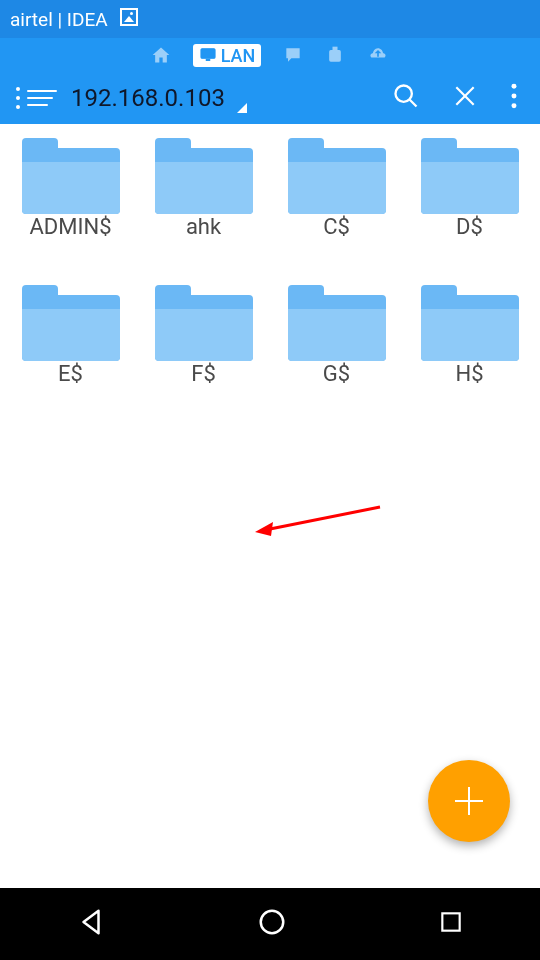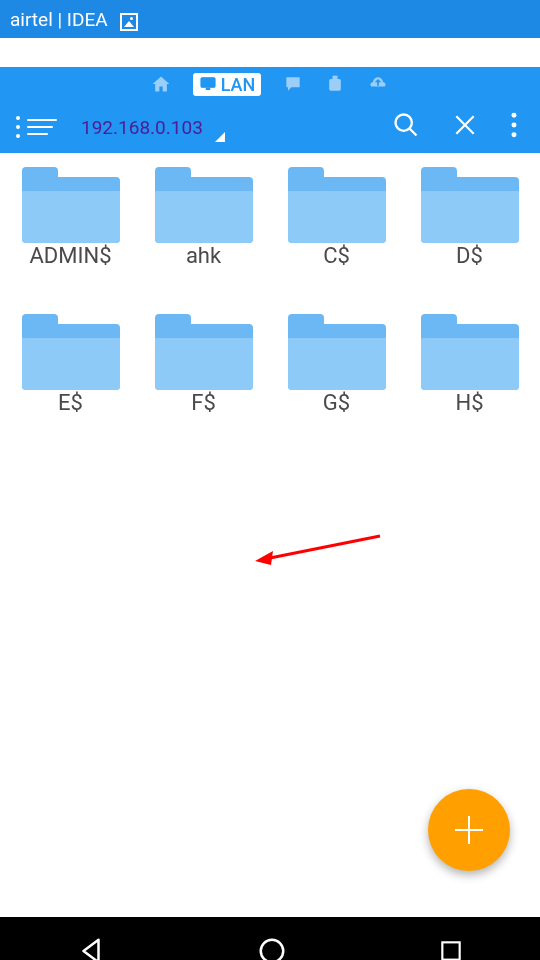--- a/index.html
+++ b/index.html
@@ -9,21 +9,21 @@
   .status-bar {
     height: 38px;
     background: #1e88e5;
     color: #fff;
     display: flex;
     align-items: center;
     justify-content: space-between;
     padding: 0 10px;
     font-size: 19px;
   }
-  .status-left { display: flex; align-items: flex-end; gap: 12px; }
+  .status-left { display: flex; align-items: flex-start; gap: 12px; }
   .status-right { display: flex; align-items: center; gap: 6px; }
   .status-right svg { display: block; }
   .picture-icon {
     width: 18px; height: 18px; border: 2px solid #fff; position: relative;
   }
   .picture-icon::before {
     content:''; position:absolute; bottom:2px; left:2px;
     border-left:5px solid transparent; border-right:5px solid transparent;
     border-bottom:6px solid #fff;
   }
@@ -31,21 +31,20 @@
     content:''; position:absolute; top:2px; right:3px;
     width:3px; height:3px; background:#fff; border-radius:50%;
   }
 
   
   .tab-strip {
     height: 34px;
     background: #2196f3;
     display:flex; align-items:center; justify-content:center;
     gap: 22px;
-    margin-top: 29px;
   }
   .tab-strip .tab { opacity: 0.55; display:flex; align-items:center; gap:4px; }
   .tab-strip .tab.active {
     opacity: 1;
     background:#fff; color:#2196f3;
     padding: 1px 6px; border-radius:3px; font-size:18px; font-weight:500;
   }
   .tab-strip .tab.active svg path, .tab-strip .tab.active svg rect { fill: #2196f3; }
 
   
@@ -61,21 +60,21 @@
   }
   .hamburger-lines span { height:2px; background:#fff; border-radius:1px; }
   .hamburger-lines span:nth-child(1){ width: 100%; }
   .hamburger-lines span:nth-child(2){ width: 85%; }
   .hamburger-lines span:nth-child(3){ width: 70%; }
   .hamburger-dots { display:flex; flex-direction:column; gap:5px; margin-right:4px;}
   .hamburger-dots span { width:4px; height:4px; background:#fff; border-radius:50%; }
   .menu-btn { display:flex; align-items:center; gap:3px; padding:6px; }
 
   .address {
-    color:#4c1d95; font-size:19px; flex: 0 0 auto; margin-left: 10px;
+    color:#0f172a; font-size:24px; flex: 0 0 auto; 
   }
   .dropdown-marker {
     width:0; height:0; border-left:10px solid transparent;
     border-bottom:10px solid #fff; margin-left: 4px; margin-top: 20px;
   }
   .toolbar-spacer { flex:1; }
   .toolbar-icon { padding: 8px 12px; }
 
   
   .content {

